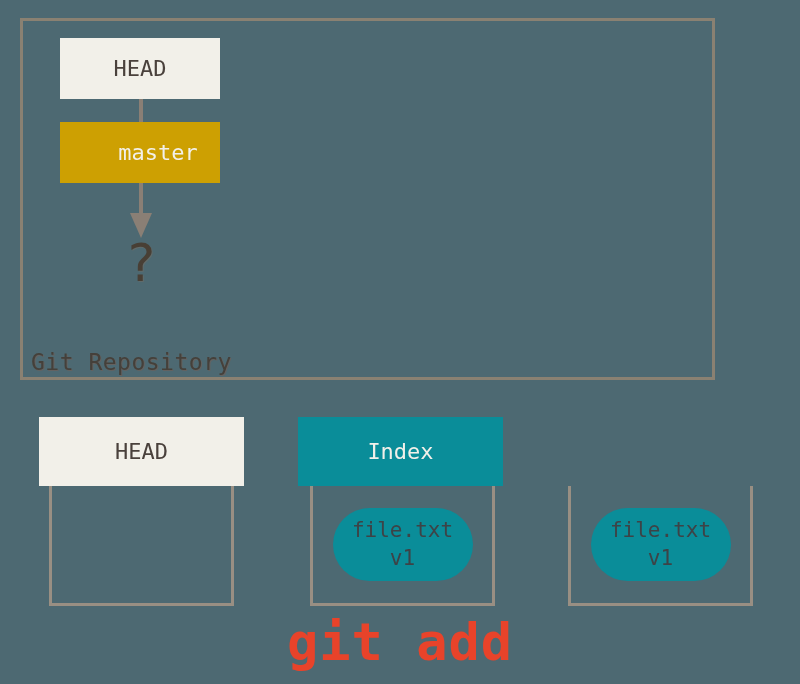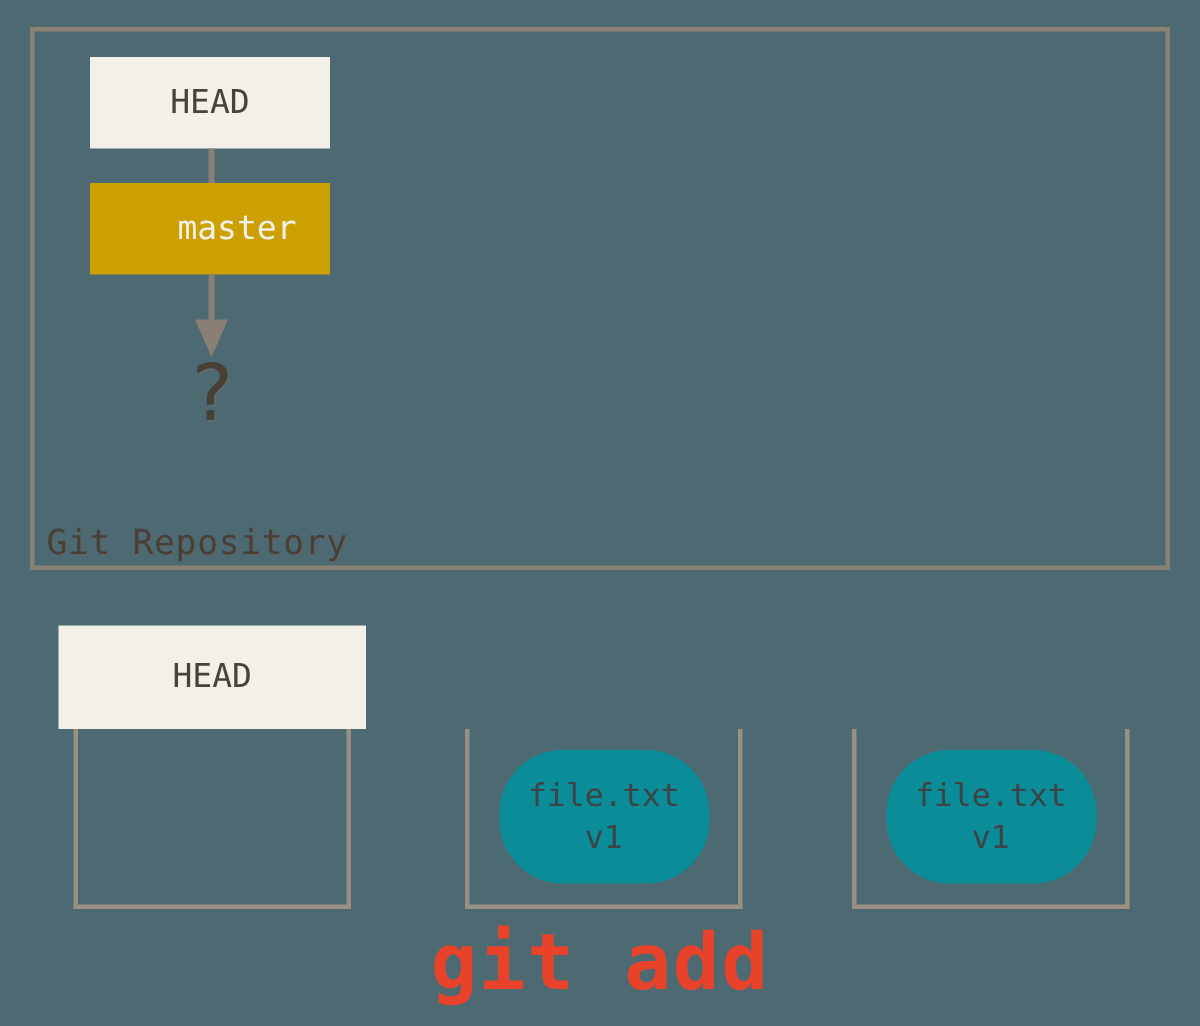--- a/index.html
+++ b/index.html
@@ -25,21 +25,21 @@
   }
   .stage {
     position: relative;
     width: 800px; height: 684px;
     background: var(--background);
   }
   
   .repo {
     position: absolute;
     left: 20px; top: 18px;
-    width: 760px; height: 362px;
+    width: 695px; height: 362px;
     border: 3px solid var(--repo_border);
   }
   .repo-label {
     position: absolute;
     left: 8px; bottom: 2px;
     font-size: 23px;
     letter-spacing: 0.5px;
     color: #45403a;
     text-shadow: 1px 1px 0 rgba(140, 85, 65, 0.35);
     white-space: pre;
@@ -106,21 +106,21 @@
     border-top: none;
     display: flex;
     align-items: center;
     justify-content: center;
     z-index: 1;
   }
   .out-head  { left: 49px; }
   .out-index { left: 310px; }
   .out-wd    { left: 568px; }
   .capsule {
-    width: 140px; height: 89px;
+    width: 140px; height: 73px;
     background: var(--teal);
     border-radius: 42px;
     display: flex;
     flex-direction: column;
     align-items: center;
     justify-content: center;
     text-align: center;
     font-size: 21px;
     line-height: 1.3;
     color: var(--capsule_text);
@@ -160,20 +160,23 @@
   <div class="connector line-master-down"></div>
   <div class="arrowhead"></div>
 
   <div class="qmark">?</div>
 
   <div class="col-header offwhite hdr-head">
     <span>HEAD</span>
   </div>
   <div class="col-outline out-head"></div>
 
+  <div class="col-header teal hdr-index">
+    <span>Index</span>
+  </div>
   <div class="col-outline out-index">
     <div class="capsule">
       <div>file.txt</div>
       <div>v1</div>
     </div>
   </div>
 
   <div class="col-outline out-wd">
     <div class="capsule">
       <div>file.txt</div>

